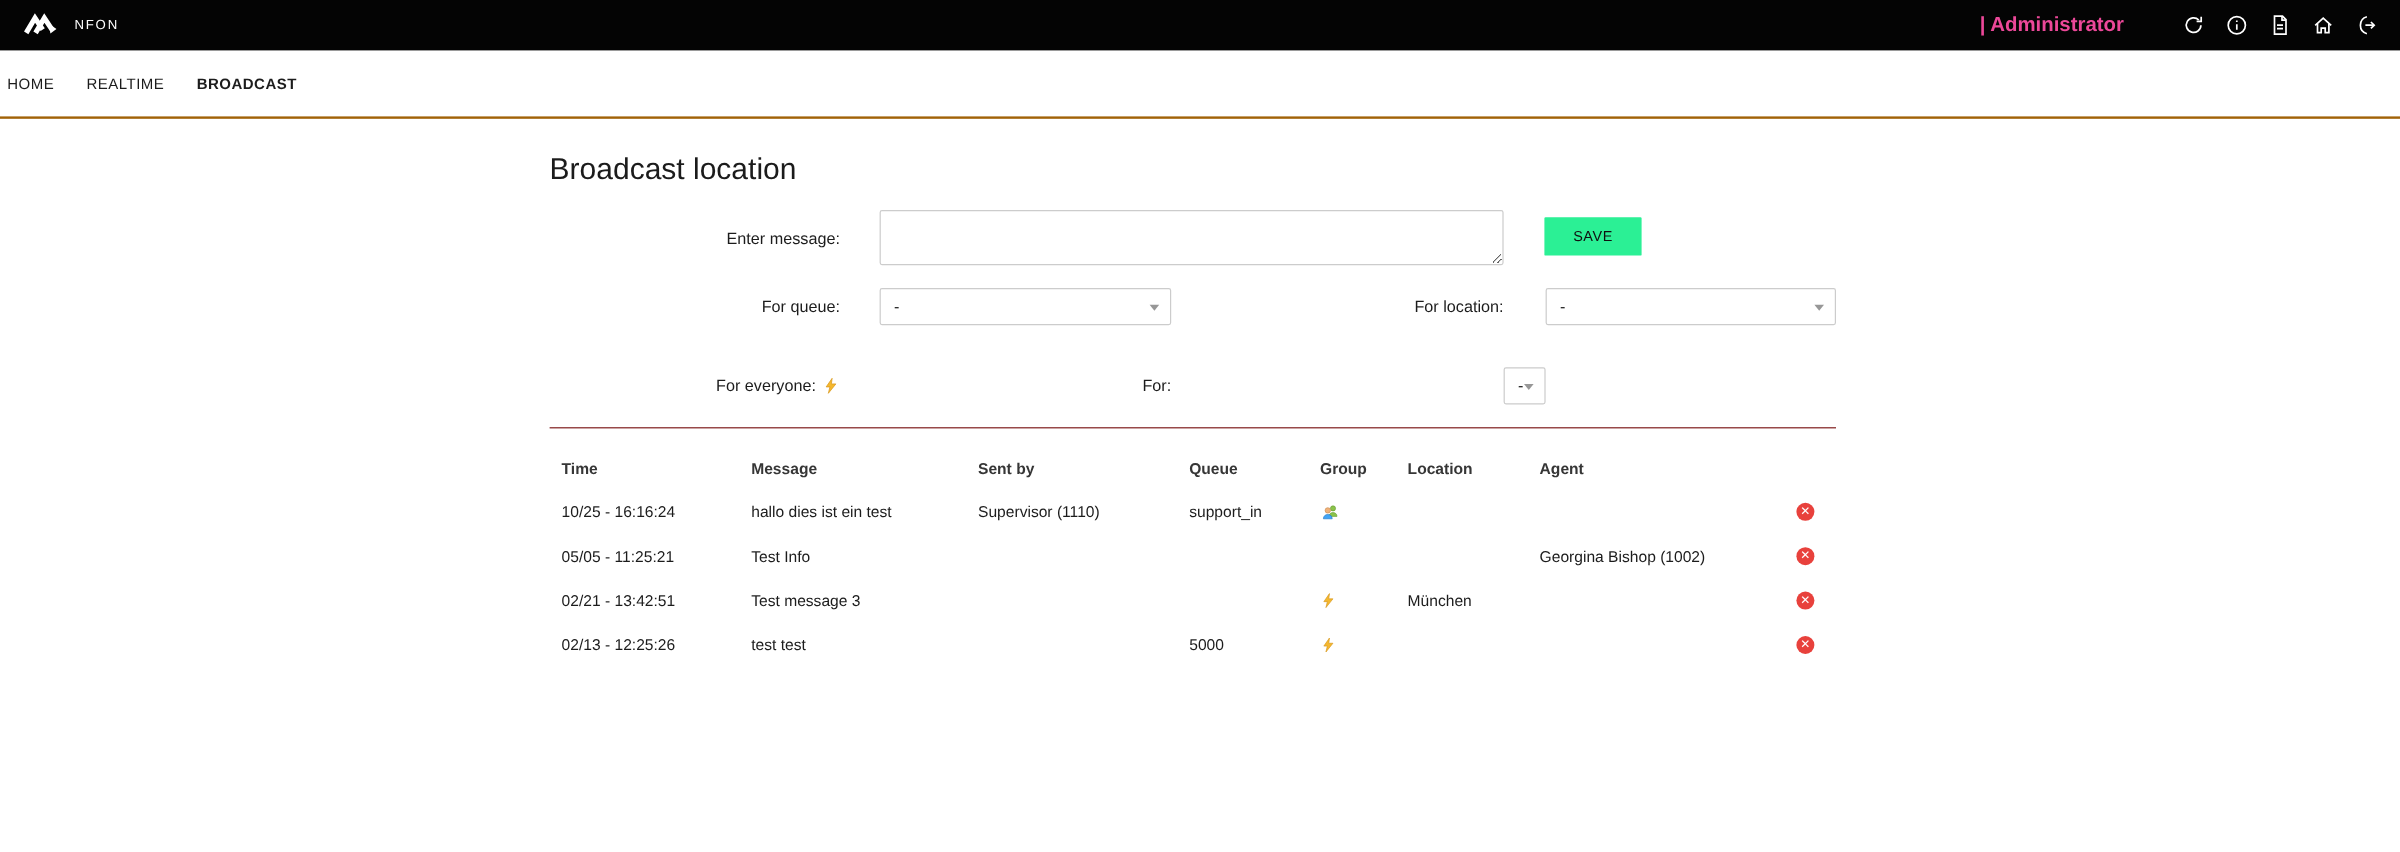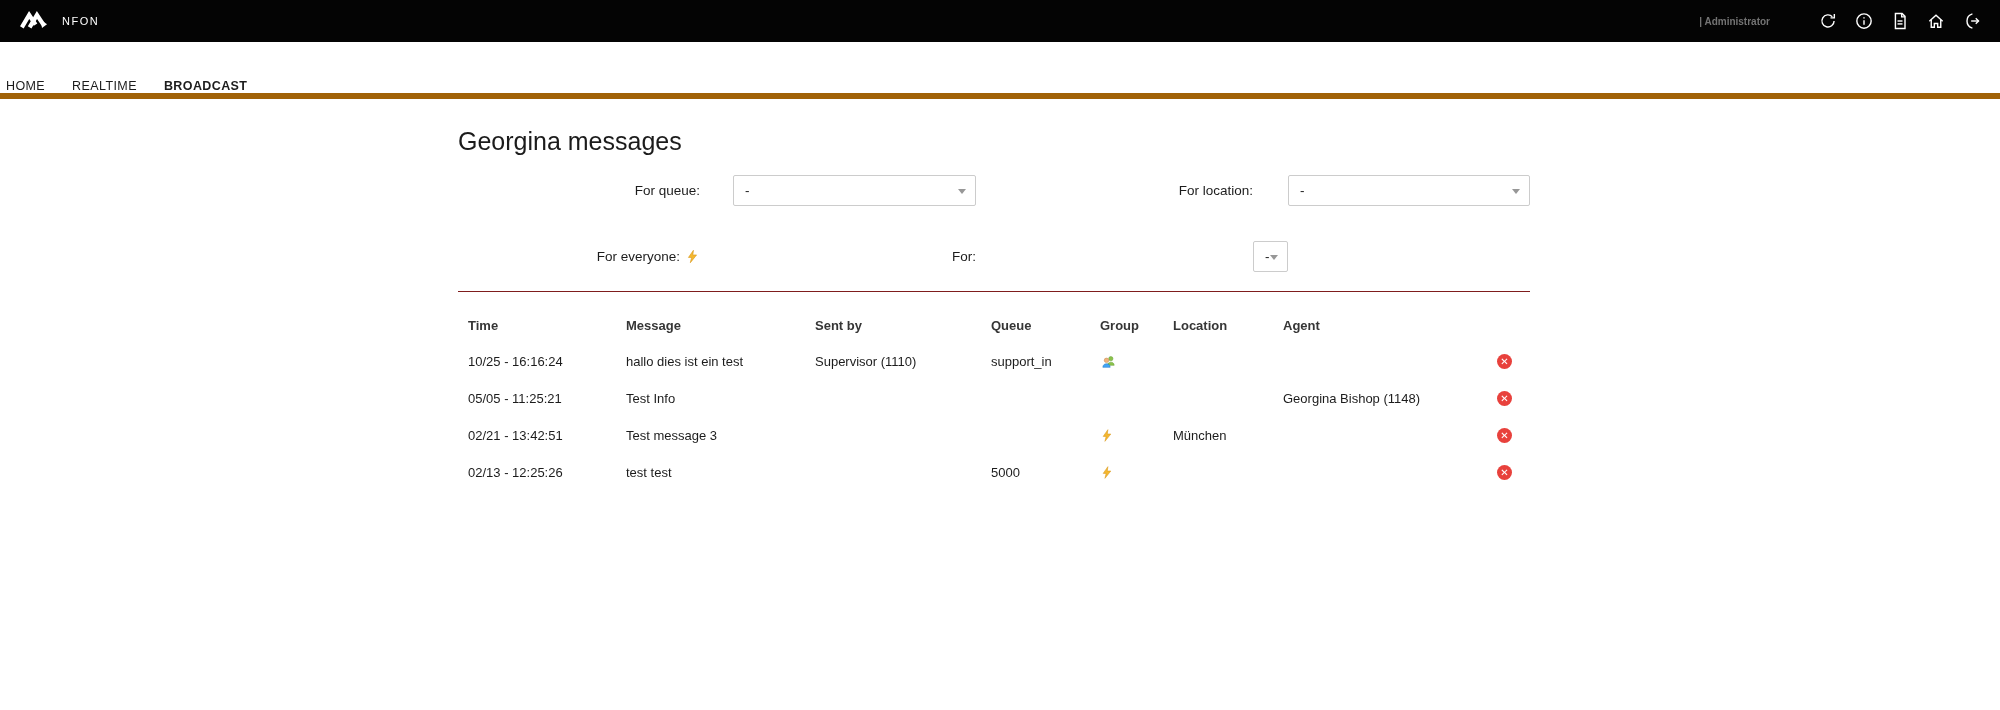--- a/index.html
+++ b/index.html
@@ -4,26 +4,26 @@
 <style>
   * { box-sizing: border-box; margin: 0; padding: 0; }
   html,body { width:2000px; height:710px; background:#fff; overflow:hidden;
     font-family:"Liberation Sans", sans-serif; color:#1f1f1f; }
 
   
   .topbar { height:42px; background:#040404; display:flex; align-items:center; padding:0 18px 0 20px; }
   .brand { display:flex; align-items:center; gap:9px; }
   .brand-name { color:#fff; font-size:11px; letter-spacing:1.5px; font-weight:500; }
   .topbar-right { margin-left:auto; display:flex; align-items:center; }
-  .user-label { color:#737373; font-size:10px; font-weight:700; margin-right:48px; }
+  .user-label { color:#ec4899; font-size:17px; font-weight:700; margin-right:48px; }
   .top-icons { display:flex; align-items:center; gap:16px; }
   .top-icons svg { display:block; cursor:pointer; }
 
   
-  .nav { height:57px; border-bottom:6px solid #a16207; display:flex; align-items:flex-end; gap:27px; padding-left:6px; }
+  .nav { height:57px; border-bottom:2px solid #a16207; display:flex; align-items:center; gap:27px; padding-left:6px; }
   .nav-item { font-size:12.5px; letter-spacing:.4px; color:#1c1c1c; cursor:pointer; }
   .nav-item.active { font-weight:700; }
 
   
   .content { margin-left:458px; width:1072px; }
   .page-title { font-size:25px; font-weight:400; color:#1b1b1b; margin-top:28px; }
 
   .form { margin-top:19px; font-size:13.5px; }
   .frow { display:grid; align-items:center; }
   .frow-1 { grid-template-columns:275px 520px 34px 242px; align-items:flex-start; margin-bottom:19px; }
@@ -112,24 +112,29 @@
   </div>
 </div>
 
 <div class="nav">
   <span class="nav-item">HOME</span>
   <span class="nav-item">REALTIME</span>
   <span class="nav-item active">BROADCAST</span>
 </div>
 
 <div class="content">
-  <div class="page-title">Georgina messages</div>
+  <div class="page-title">Broadcast location</div>
 
   <div class="form">
 
+    <div class="frow frow-1">
+      <label class="flabel flabel-msg">Enter message:</label>
+      <textarea class="msg" value="" style=""></textarea>
+      <button class="btn-save">SAVE</button>
+    </div>
 
     <div class="frow frow-2">
       <label class="flabel">For queue:</label>
       <div class="dropdown">
         <span>-</span>
         <span class="caret"></span>
       </div>
       <label class="flabel" style="padding-right:0;">For location:</label>
       <span></span>
       <div class="dropdown">
@@ -184,21 +189,21 @@
       <span class="del">✕</span>
     </div>
 
     <div class="trow data">
       <span>05/05 - 11:25:21</span>
       <span>Test Info</span>
       <span></span>
       <span></span>
       <span></span>
       <span></span>
-      <span>Georgina Bishop (1148)</span>
+      <span>Georgina Bishop (1002)</span>
       <span class="del">✕</span>
     </div>
 
     <div class="trow data">
       <span>02/21 - 13:42:51</span>
       <span>Test message 3</span>
       <span></span>
       <span></span>
       <span class="cell-icon">
         <svg width="14" height="15" viewBox="0 0 24 24">

